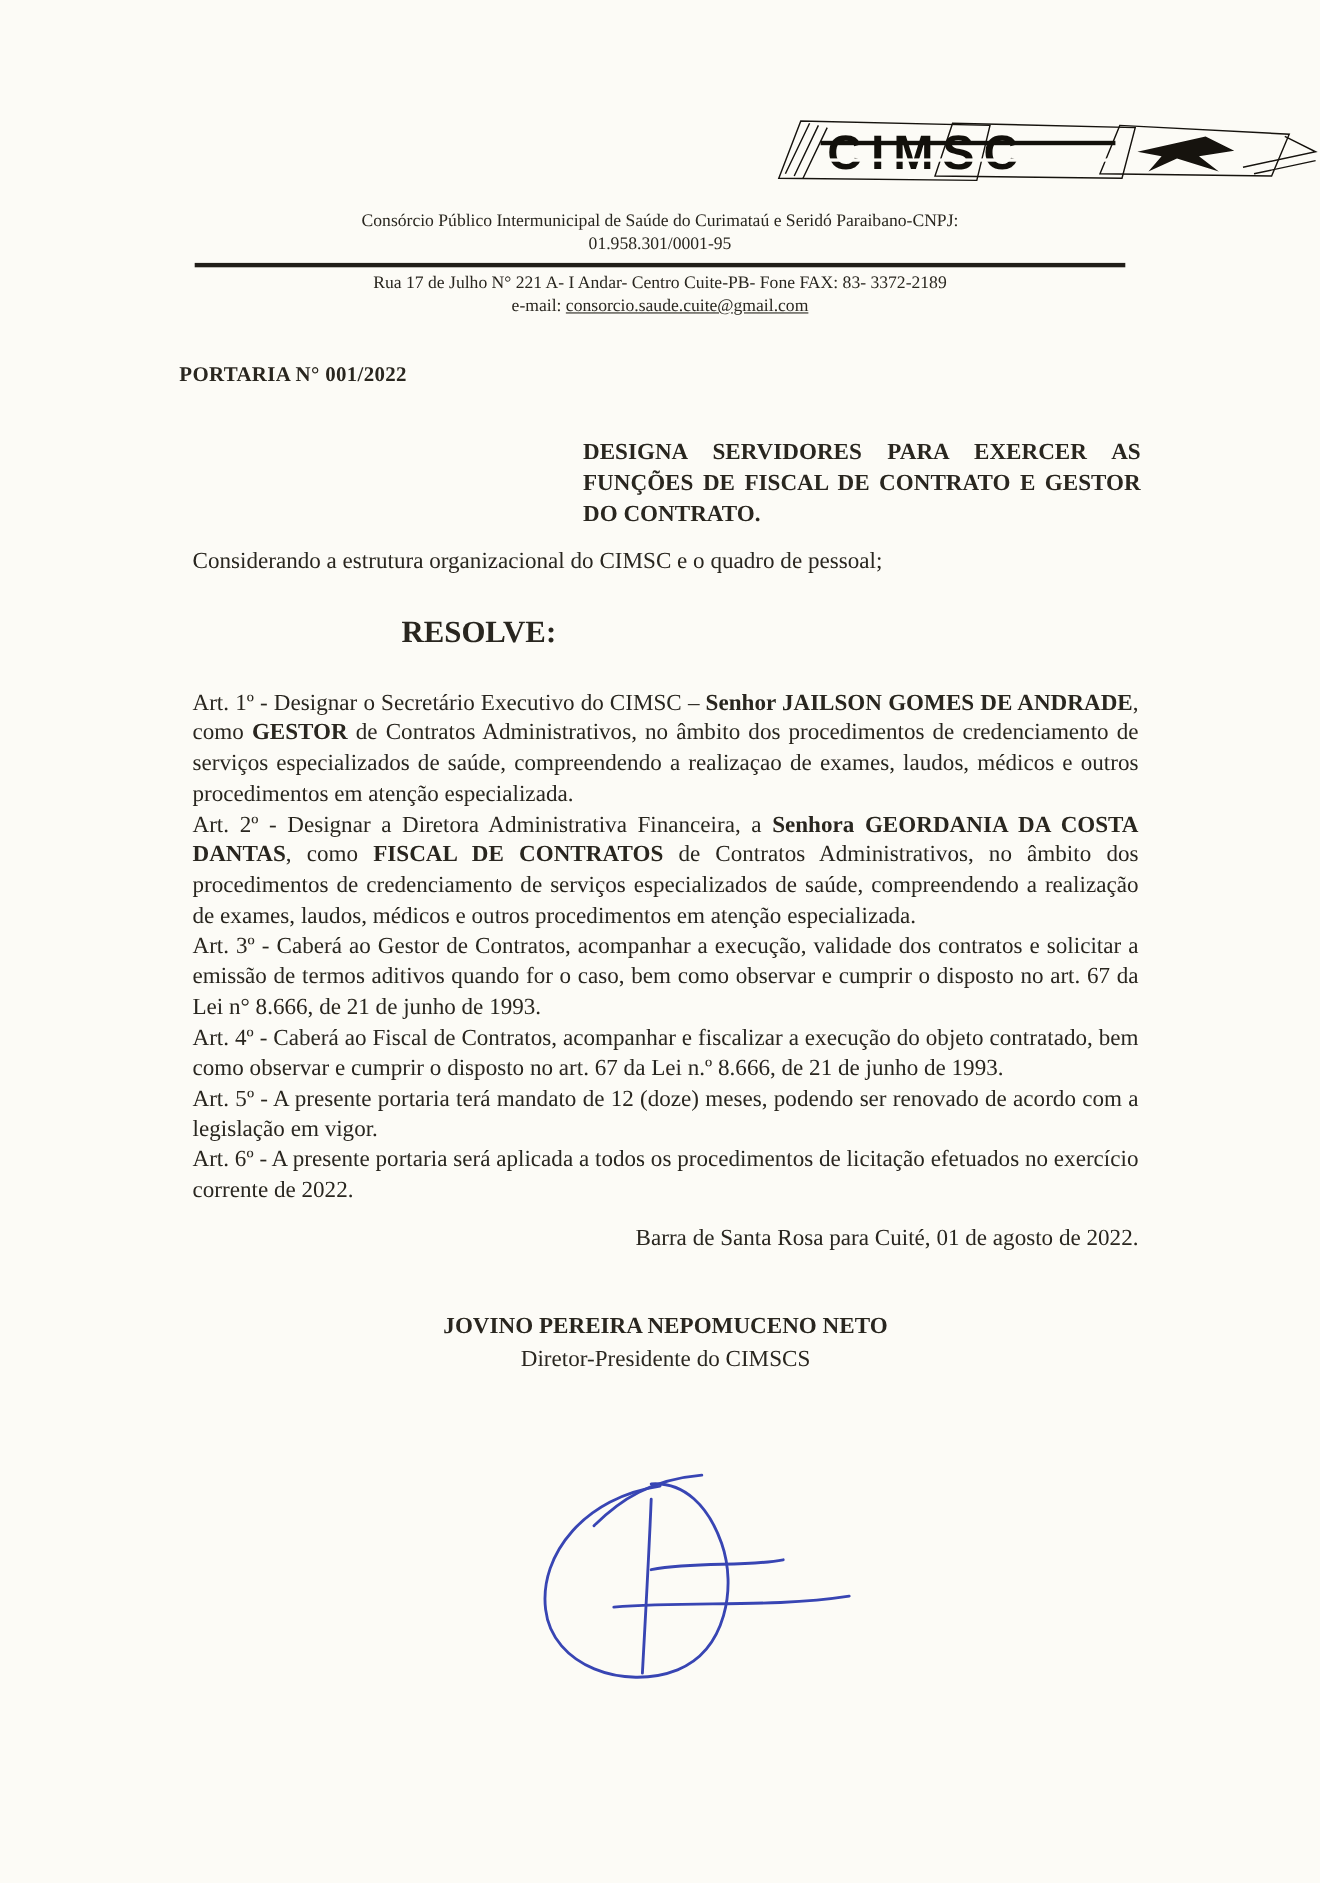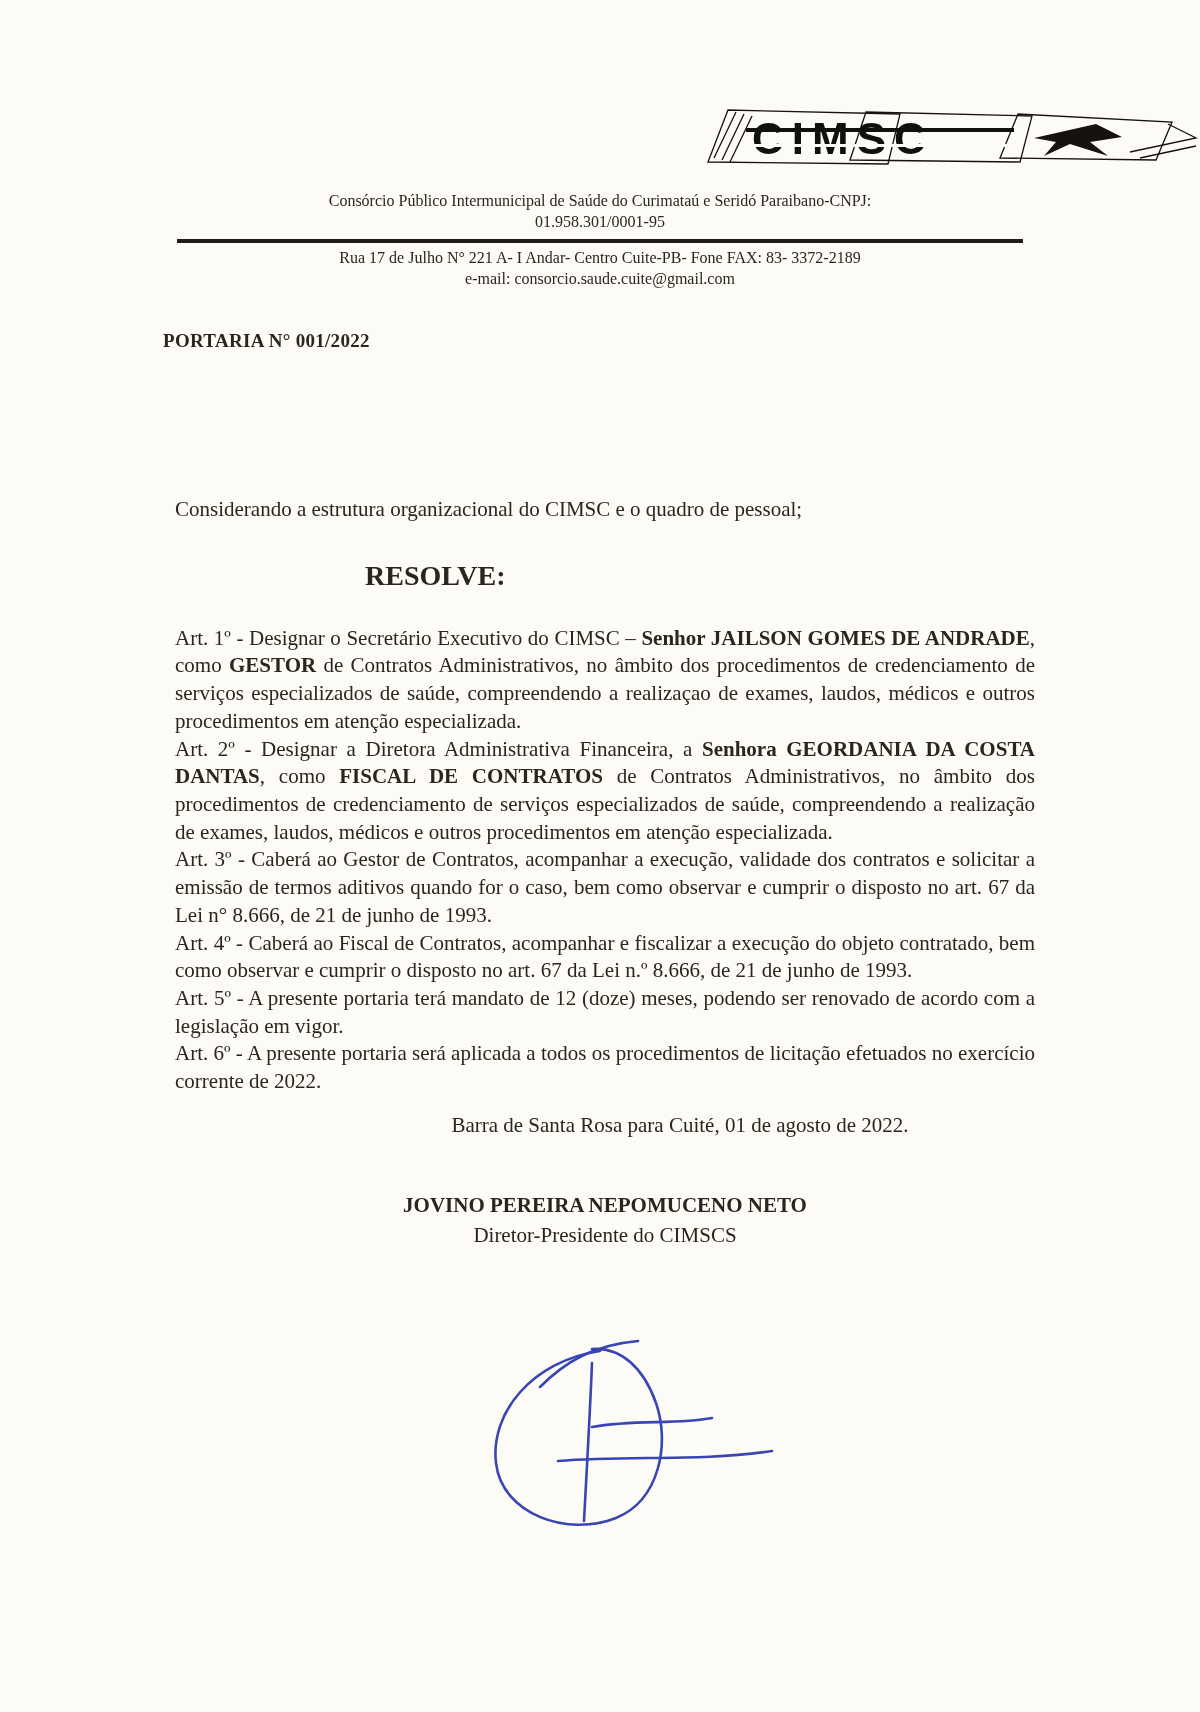--- a/index.html
+++ b/index.html
@@ -6,36 +6,36 @@
   html,body { background:#9a9a9a; }
   .page {
     width:1200px; height:1712px; margin:0 auto; position:relative;
     background:#fcfbf6; color:#29261f; overflow:hidden;
     font-family:"Liberation Serif", serif;
   }
   .logo-wrap { position:absolute; top:104px; left:0; width:100%; text-align:right; }
   .header-block { position:absolute; top:190px; left:0; width:100%; text-align:center; font-size:16px; line-height:1.34; }
   .rule { width:846px; margin:6px auto 4px auto; border-top:4px solid #211e19; }
   .email-line a { color:#29261f; }
-  .email-link { cursor:pointer; }
+  .email-link { text-decoration:underline; cursor:pointer; }
   .title { position:absolute; top:330px; left:163px; font-size:19px; font-weight:bold; letter-spacing:0.3px; }
   .summary {
     position:absolute; top:396px; left:530px; width:507px;
     font-size:21px; font-weight:bold; line-height:1.35; text-align:justify;
   }
   .body-col {
     position:absolute; top:496px; left:175px; width:860px;
     font-size:21px; line-height:1.32; text-align:justify;
   }
   .body-col p { margin:0; }
   .p-gap { margin-top:16px !important; }
   .resolve { margin:34px 0 30px 190px !important; font-weight:bold; font-size:28px; text-align:left; }
   .article { text-align:justify; }
   .b { font-weight:bold; }
-  .closing { margin-top:16px !important; margin-left:150px !important; text-align:center; }
+  .closing { margin-top:16px !important; margin-left:150px !important; text-align:right; }
   .sig-block { margin-top:52px; text-align:center; }
   .sig-name { font-weight:bold; font-size:21px; }
   .sig-title { font-size:21px; margin-top:3px; }
   .sig-svg { position:absolute; left:440px; top:1335px; z-index:3; pointer-events:none; }
 </style>
 </head>
 <body>
 
 <div class="page">
 
@@ -58,20 +58,21 @@
   <div class="header-block">
     <div>Consórcio Público Intermunicipal de Saúde do Curimataú e Seridó Paraibano-CNPJ:</div>
     <div>01.958.301/0001-95</div>
     <div class="rule"></div>
     <div>Rua 17 de Julho N° 221 A- I Andar- Centro Cuite-PB- Fone FAX: 83- 3372-2189</div>
     <div class="email-line"><span>e-mail: </span><a class="email-link">consorcio.saude.cuite@gmail.com</a></div>
   </div>
 
   <h1 class="title">PORTARIA N° 001/2022</h1>
 
+  <p class="summary">DESIGNA SERVIDORES PARA EXERCER AS FUNÇÕES DE FISCAL DE CONTRATO E GESTOR DO CONTRATO.</p>
 
   <div class="body-col">
     <p>Considerando a estrutura organizacional do CIMSC e o quadro de pessoal;</p>
     <p class="resolve">RESOLVE:</p>
     <div>
         <p class="article"><span>Art. 1º - Designar o Secretário Executivo do CIMSC – </span><span class="b">Senhor JAILSON GOMES DE ANDRADE</span><span>, como </span><span class="b">GESTOR</span><span> de Contratos Administrativos, no âmbito dos procedimentos de credenciamento de serviços especializados de saúde, compreendendo a realizaçao de exames, laudos, médicos e outros procedimentos em atenção especializada.</span></p>
         <p class="article"><span>Art. 2º - Designar a Diretora Administrativa Financeira, a </span><span class="b">Senhora GEORDANIA DA COSTA DANTAS</span><span>, como </span><span class="b">FISCAL DE CONTRATOS</span><span> de Contratos Administrativos, no âmbito dos procedimentos de credenciamento de serviços especializados de saúde, compreendendo a realização de exames, laudos, médicos e outros procedimentos em atenção especializada.</span></p>
         <p class="article"><span>Art. 3º - Caberá ao Gestor de Contratos, acompanhar a execução, validade dos contratos e solicitar a emissão de termos aditivos quando for o caso, bem como observar e cumprir o disposto no art. 67 da Lei n° 8.666, de 21 de junho de 1993.</span></p>
         <p class="article"><span>Art. 4º - Caberá ao Fiscal de Contratos, acompanhar e fiscalizar a execução do objeto contratado, bem como observar e cumprir o disposto no art. 67 da Lei n.º 8.666, de 21 de junho de 1993.</span></p>
         <p class="article"><span>Art. 5º - A presente portaria terá mandato de 12 (doze) meses, podendo ser renovado de acordo com a legislação em vigor.</span></p>

